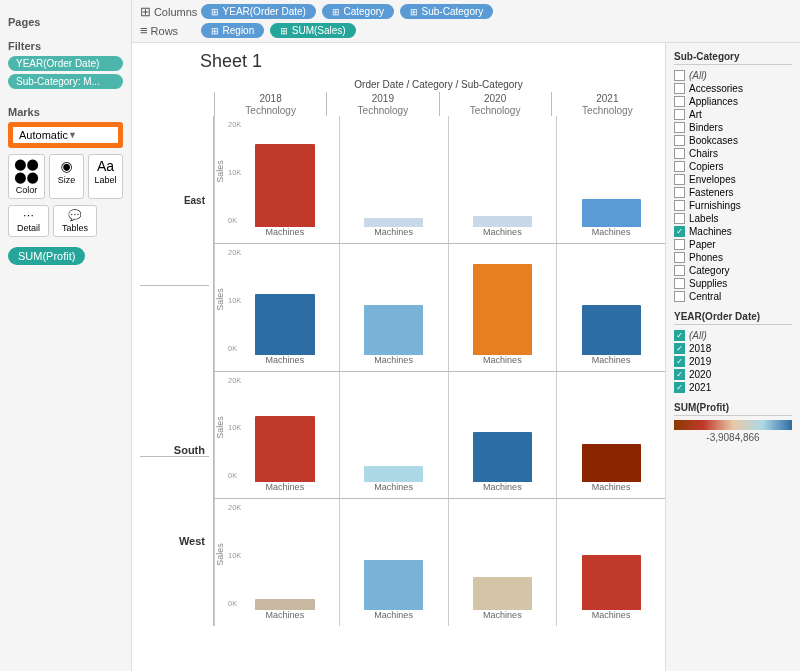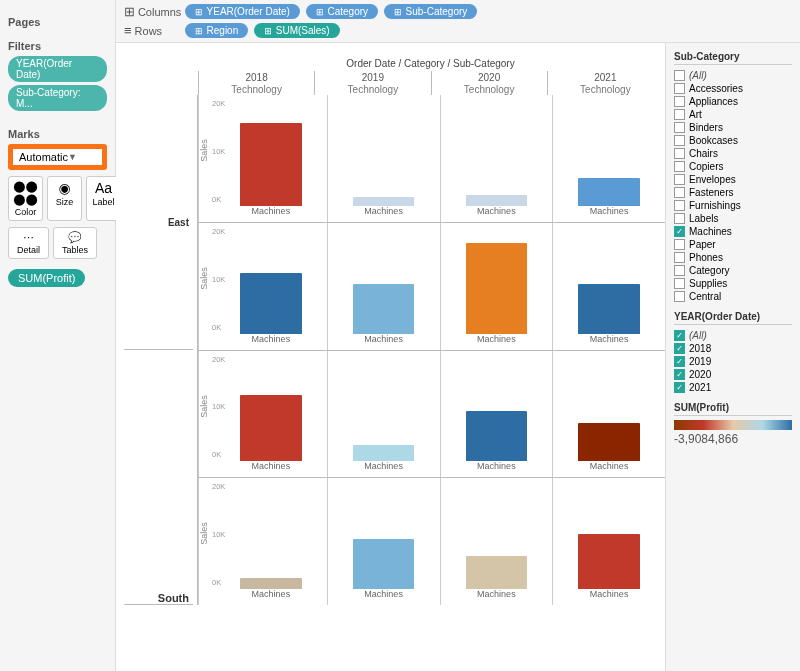--- a/index.html
+++ b/index.html
@@ -1,19 +1,19 @@
 <!DOCTYPE html>
 <html><head>
   <meta charset="utf-8">
   <style>
     * { box-sizing: border-box; margin: 0; padding: 0; }
     body { font-family: 'Segoe UI', Arial, sans-serif; font-size: 11px; background: #f0f0f0; width: 800px; height: 671px; overflow: hidden; display: flex; }
 
     
-    .left-panel { width: 116px; background: #f5f5f5; border-right: 1px solid #ddd; display: flex; flex-direction: column; padding: 8px; flex-shrink: 0; }
+    .left-panel { width: 132px; background: #f5f5f5; border-right: 1px solid #ddd; display: flex; flex-direction: column; padding: 8px; flex-shrink: 0; }
     .section-title { font-size: 11px; color: #555; font-weight: bold; margin-bottom: 4px; margin-top: 8px; }
     .filter-chip { background: #4db6ac; color: white; border-radius: 12px; padding: 2px 8px; font-size: 10px; margin-bottom: 3px; display: inline-block; }
     .marks-section { margin-top: 6px; }
     .marks-dropdown { display: flex; align-items: center; border: 5px solid #f97316; background: white; border-radius: 3px; padding: 2px 6px; font-size: 11px; margin-bottom: 6px; }
     .marks-dropdown span { flex: 1; }
     .marks-dropdown .arrow { font-size: 9px; color: #666; }
     .marks-icons { display: flex; gap: 4px; margin-bottom: 6px; }
     .mark-btn { display: flex; flex-direction: column; align-items: center; border: 1px solid #ccc; background: white; border-radius: 3px; padding: 3px 8px; font-size: 9px; cursor: pointer; min-width: 35px; }
     .mark-icon { font-size: 14px; margin-bottom: 1px; }
     .sum-profit { background: #26a69a; color: white; border-radius: 12px; padding: 3px 10px; font-size: 11px; margin-top: 4px; display: inline-block; }
@@ -119,20 +119,21 @@
       </div>
       <div class="pill pill-green">
         <span class="pill-icon">⊞</span>
         <span>SUM(Sales)</span>
       </div>
     </div>
   </div>
 
   <div class="sheet-area">
     <div class="chart-container">
+      <div class="sheet-title">Sheet 1</div>
 
       <div style="margin-left:74px; margin-right:2px;margin-top:7px;">
         <div style="text-align:center; font-size:10px; color:#444; margin-bottom:2px;">Order Date / Category / Sub-Category</div>
         <div style="display:flex;">
           <div style="flex:1; text-align:center; font-size:10px; color:#555; border-left:1px solid #bbb; padding:1px 0;">2018</div>
           <div style="flex:1; text-align:center; font-size:10px; color:#555; border-left:1px solid #bbb; padding:1px 0;">2019</div>
           <div style="flex:1; text-align:center; font-size:10px; color:#555; border-left:1px solid #bbb; padding:1px 0;">2020</div>
           <div style="flex:1; text-align:center; font-size:10px; color:#555; border-left:1px solid #bbb; padding:1px 0;">2021</div>
         </div>
         <div style="display:flex;">
@@ -145,20 +146,23 @@
 
       <div style="display:flex; flex:1; height: calc(100% - 110px);">
 
         <div style="display:flex; flex-direction:column; width:74px; padding-right:4px; border-right:1px solid #bbb;">
           <div style="flex:1; display:flex; align-items:center; justify-content:flex-end; padding-right:4px; border-bottom:1px solid #bbb;">
             <span style="font-size:10px; color:#333; font-weight:bold;">East</span>
           </div>
           <div style="flex:1; display:flex; align-items:flex-end; justify-content:flex-end; padding-right:4px; border-bottom:1px solid #bbb;">
             <span style="font-size:11px; color:#333; font-weight:bold;">South</span>
           </div>
+          <div style="flex:1; display:flex; align-items:center; justify-content:flex-end; padding-right:4px;">
+            <span style="font-size:11px; color:#333; font-weight:bold;">West</span>
+          </div>
         </div>
 
         <div style="flex:1; display:flex; flex-direction:column;">
 
           <div style="flex:1; display:flex; border-bottom:1px solid #bbb; position:relative;">
             <div style="writing-mode:vertical-rl; transform:rotate(180deg); font-size:9px; color:#888; display:flex; align-items:center; justify-content:center; width:12px; position:absolute; left:0; top:0; bottom:16px;">Sales</div>
             <div style="flex:1; border-left:1px solid #ccc; display:flex; flex-direction:column; padding-left:16px;">
               <div style="display:flex; flex-direction:column; justify-content:space-between; position:absolute; left:14px; top:4px; bottom:18px; font-size:7.5px; color:#999;">
                 <span>20K</span>
                 <span>10K</span>
@@ -388,19 +392,19 @@
           <span>2020</span>
         </div>
         <div class="filter-item">
           <div class="checkbox checked">✓</div>
           <span>2021</span>
         </div>
       </div>
 
       <div class="right-section-title">SUM(Profit)</div>
       <div style="height:10px; background:linear-gradient(to right, #8b3a00, #c0392b, #e8c8a8, #add8e6, #2e6da4); margin-top:4px; margin-bottom:2px;"></div>
-      <div style="display:flex; justify-content:flex-start; font-size:12px; color:#555;">
+      <div style="display:flex; justify-content:center; font-size:10px; color:#555;">
         <span>-3,908</span>
         <span>4,866</span>
       </div>
     </div>
   </div>
 </div>
 
 </body></html>

